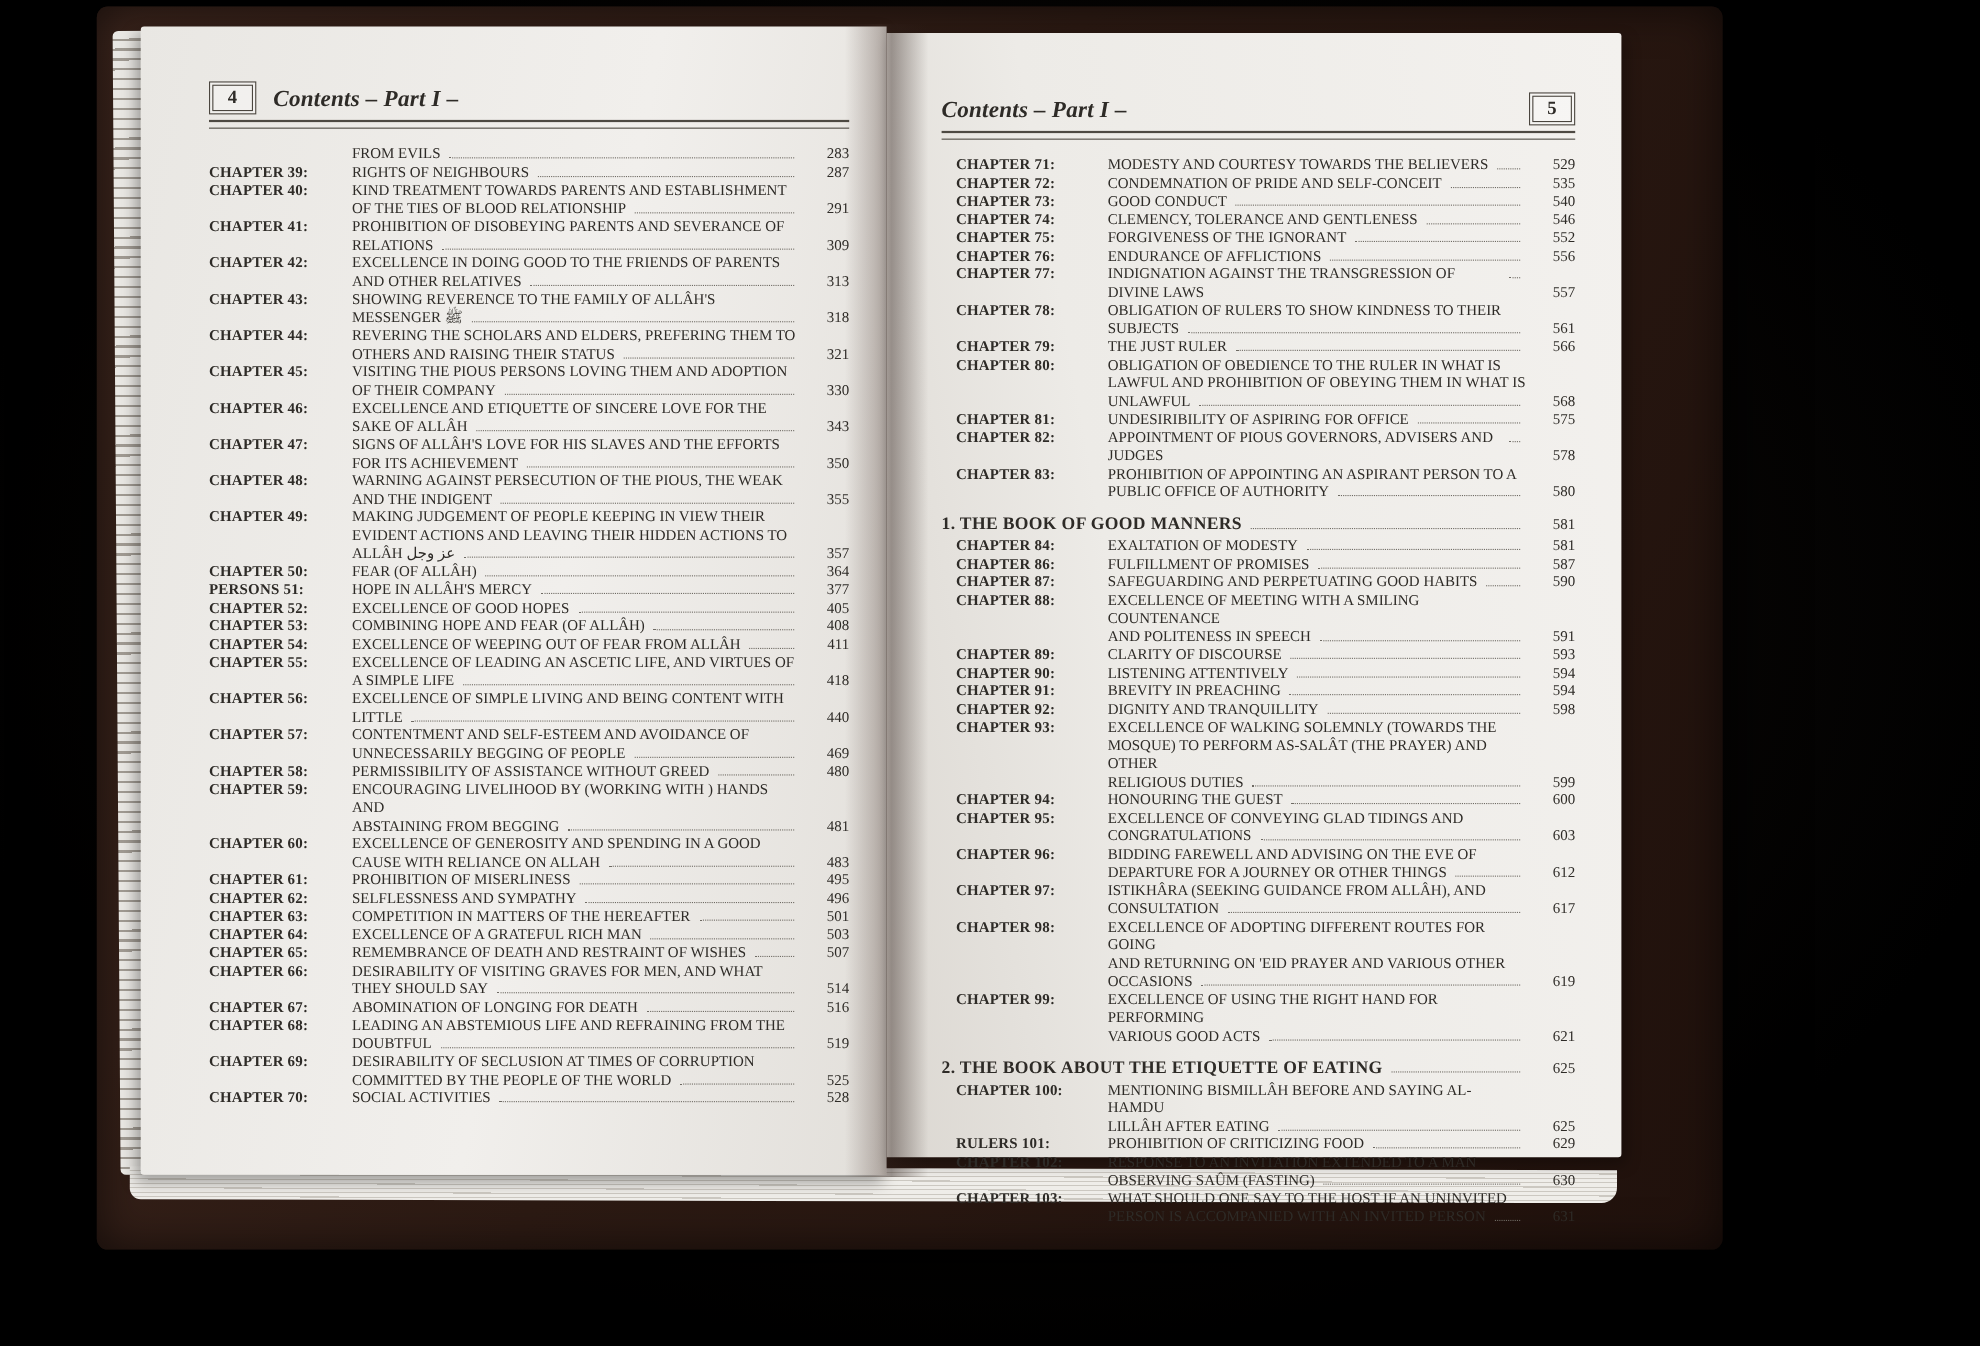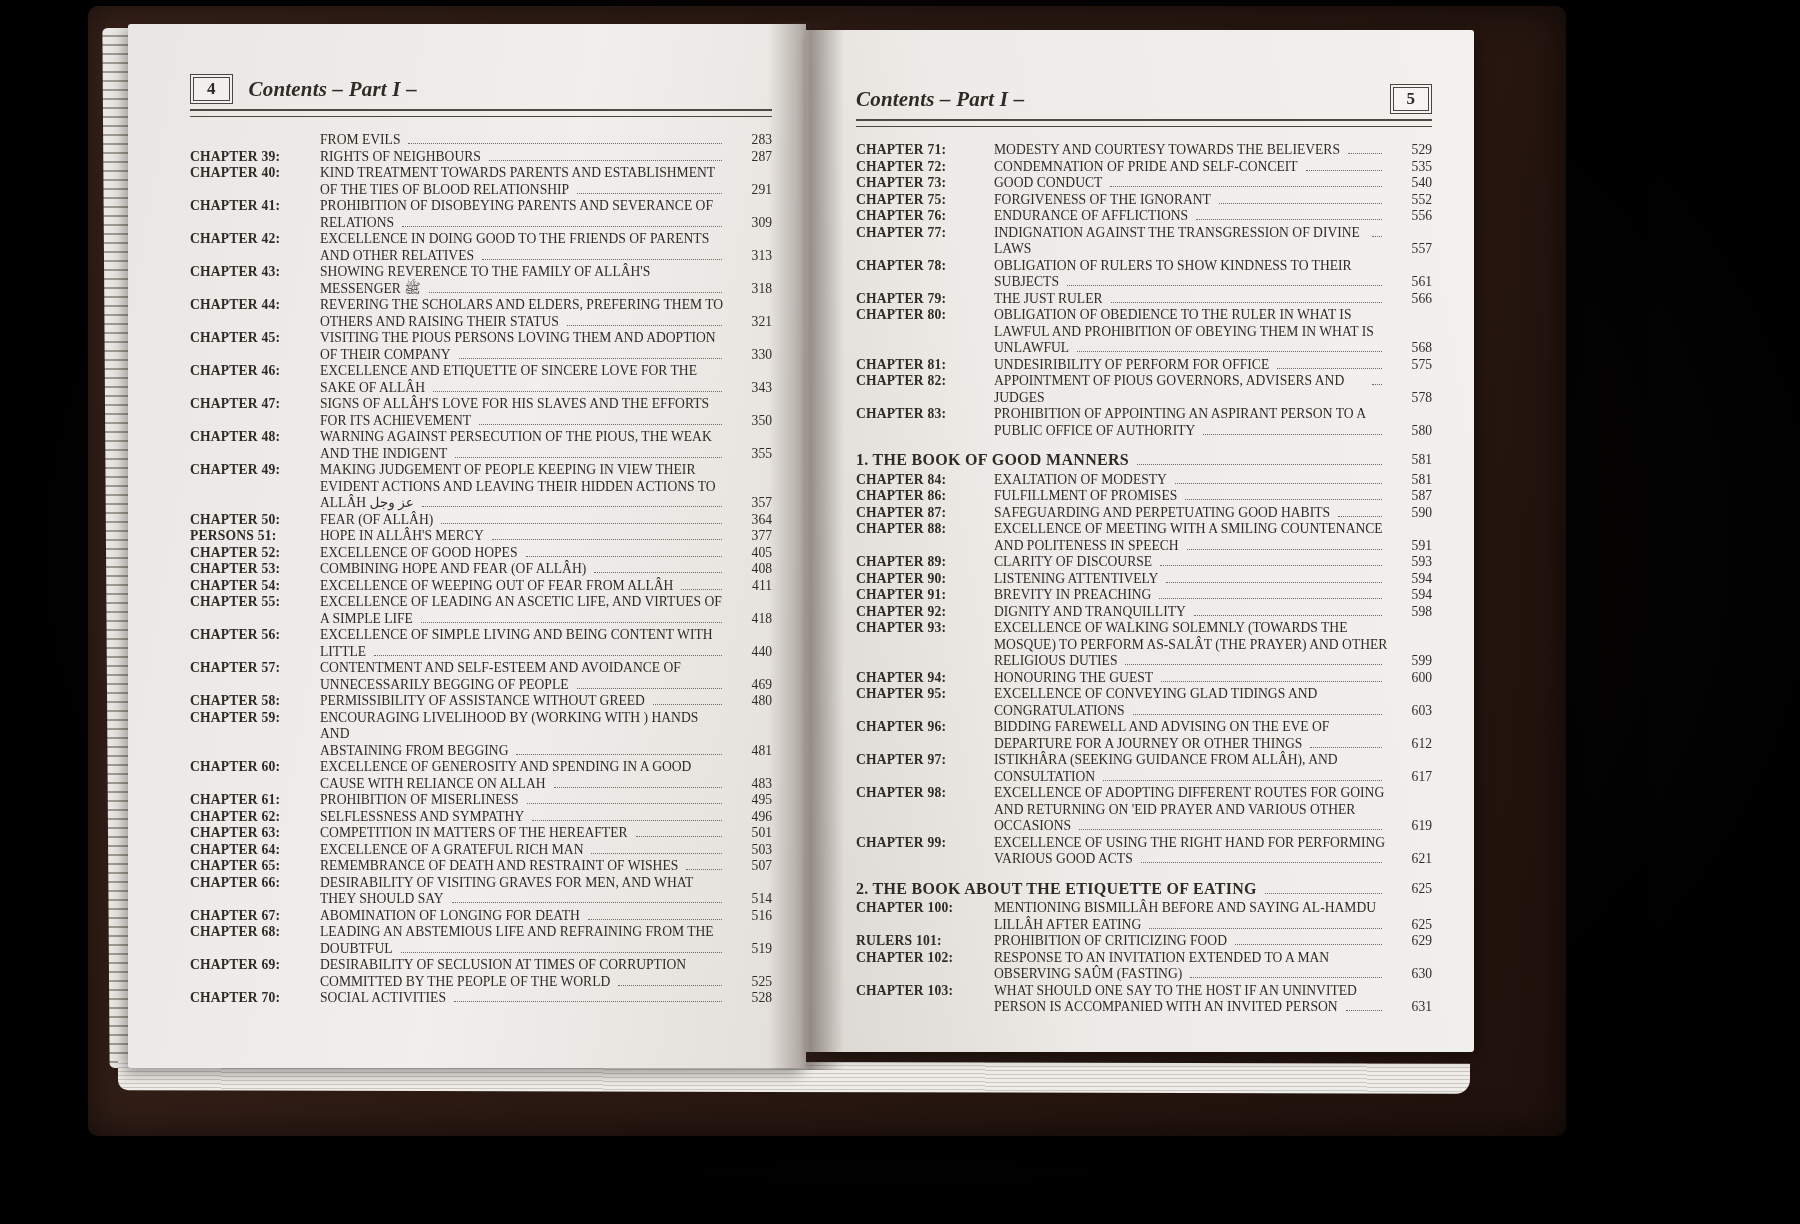--- a/index.html
+++ b/index.html
@@ -39,21 +39,21 @@
   .num-box { border:1px solid #4a453e; padding:2px; background:rgba(255,255,255,.35); }
   .num-box .inner { display:block; border:1px solid #4a453e; padding:1px 13px;
     font-weight:bold; font-size:17px; }
   .header-title { font-style:italic; font-weight:bold; font-size:21px; letter-spacing:.2px; }
   .spacer { flex:1; }
   .rule { height:5px; border-top:2px solid #4d4942; border-bottom:1px solid #4d4942; margin-top:5px; }
 
   .entries { margin-top:15px; }
   .entry { display:flex; align-items:flex-start; font-size:13.6px; line-height:16.5px; }
   .entry .label { width:118px; flex:0 0 auto; font-weight:bold; letter-spacing:.2px; white-space:nowrap; }
-  .page.right .entry .label { width:126px; }
+  .page.right .entry .label { width:126px;margin-left:13px; }
   .entry .body { flex:1; min-width:0; padding-left:12px; }
   .entry .line { display:block; }
   .entry .line.last { display:flex; align-items:baseline; }
   .leader { flex:1; border-bottom:1.5px dotted #6e6a63; margin:0 6px 3px 8px; min-width:10px; }
   .entry .pagenum { width:44px; flex:0 0 auto; text-align:right; align-self:flex-end; }
 
   .entry.book { margin:13px 0 3px; }
   .entry.book .body { padding-left:0; }
   .entry.book .txt { font-weight:bold; font-size:16px; letter-spacing:.3px; }
   .entry.book .pagenum { align-self:flex-end; }
@@ -464,20 +464,30 @@
             <span class="label">CHAPTER 73:</span>
             <div class="body">
               <div class="line last">
                 <span class="txt">GOOD CONDUCT</span>
                 <span class="leader"></span>
               </div>
             </div>
             <span class="pagenum">540</span>
           </div>
           <div class="entry">
+            <span class="label">CHAPTER 74:</span>
+            <div class="body">
+              <div class="line last">
+                <span class="txt">CLEMENCY, TOLERANCE AND GENTLENESS</span>
+                <span class="leader"></span>
+              </div>
+            </div>
+            <span class="pagenum">546</span>
+          </div>
+          <div class="entry">
             <span class="label">CHAPTER 75:</span>
             <div class="body">
               <div class="line last">
                 <span class="txt">FORGIVENESS OF THE IGNORANT</span>
                 <span class="leader"></span>
               </div>
             </div>
             <span class="pagenum">552</span>
           </div>
           <div class="entry">
@@ -530,21 +540,21 @@
                 <span class="txt">UNLAWFUL</span>
                 <span class="leader"></span>
               </div>
             </div>
             <span class="pagenum">568</span>
           </div>
           <div class="entry">
             <span class="label">CHAPTER 81:</span>
             <div class="body">
               <div class="line last">
-                <span class="txt">UNDESIRIBILITY OF PERFORM FOR OFFICE</span>
+                <span class="txt">UNDESIRIBILITY OF ASPIRING FOR OFFICE</span>
                 <span class="leader"></span>
               </div>
             </div>
             <span class="pagenum">575</span>
           </div>
           <div class="entry">
             <span class="label">CHAPTER 82:</span>
             <div class="body">
               <div class="line last">
                 <span class="txt">APPOINTMENT OF PIOUS GOVERNORS, ADVISERS AND JUDGES</span>

